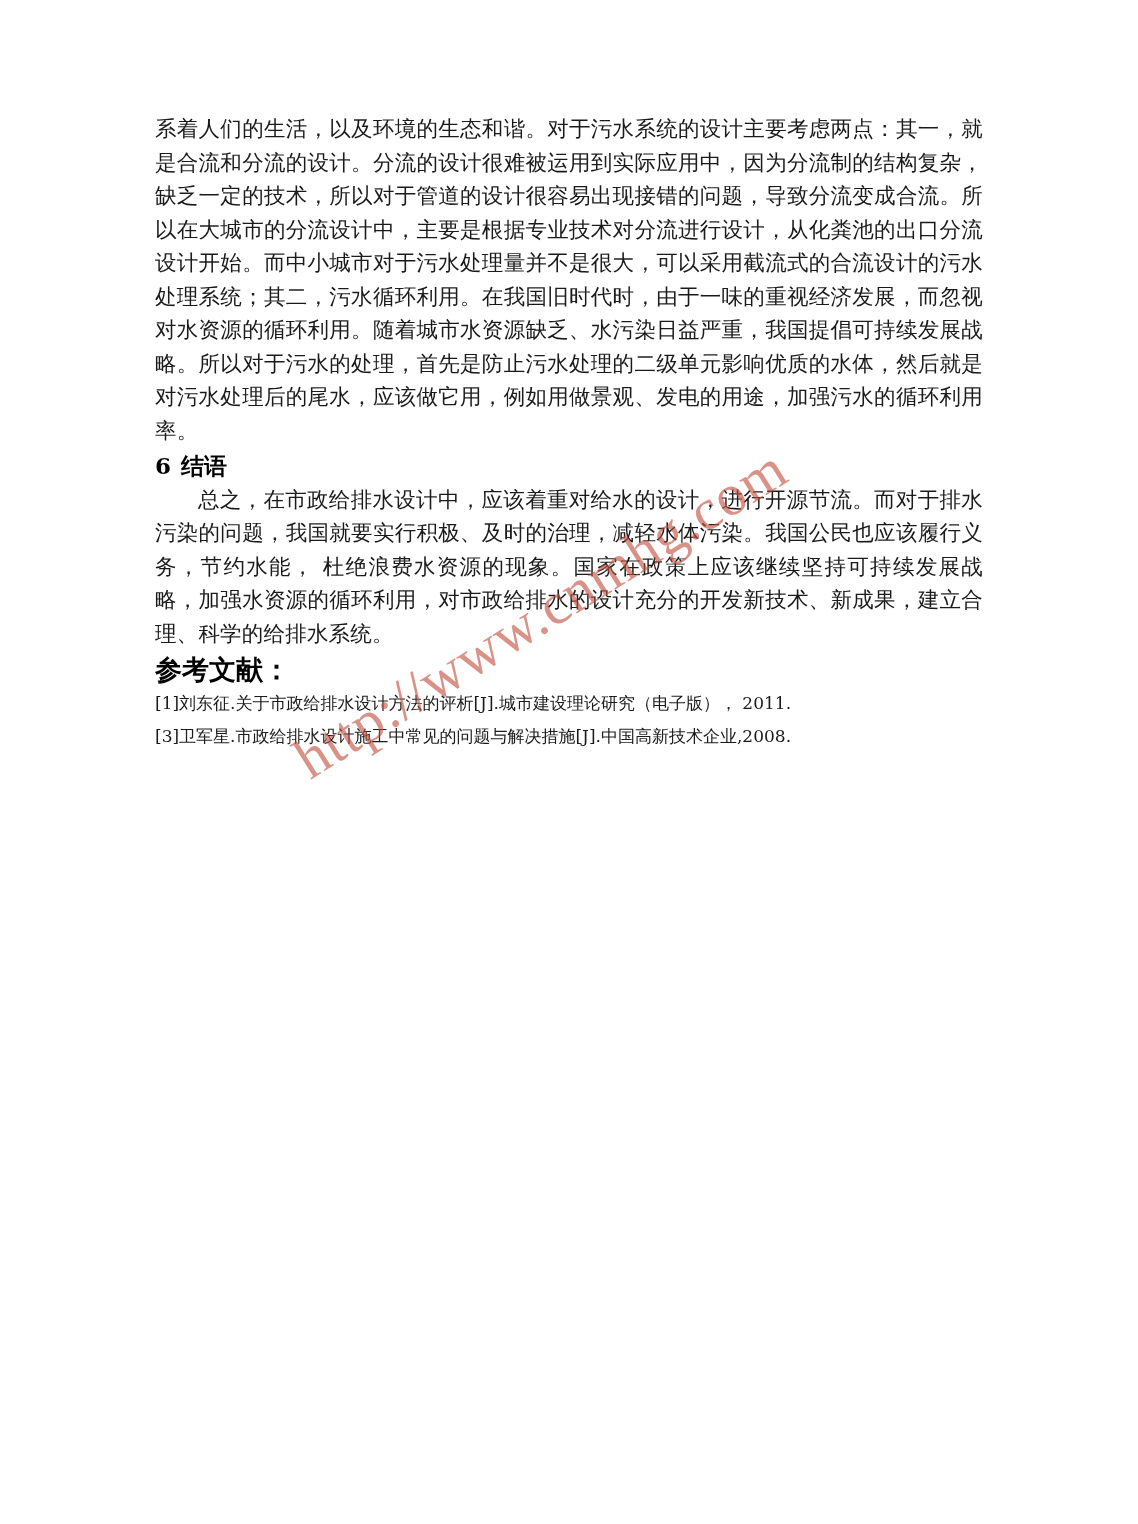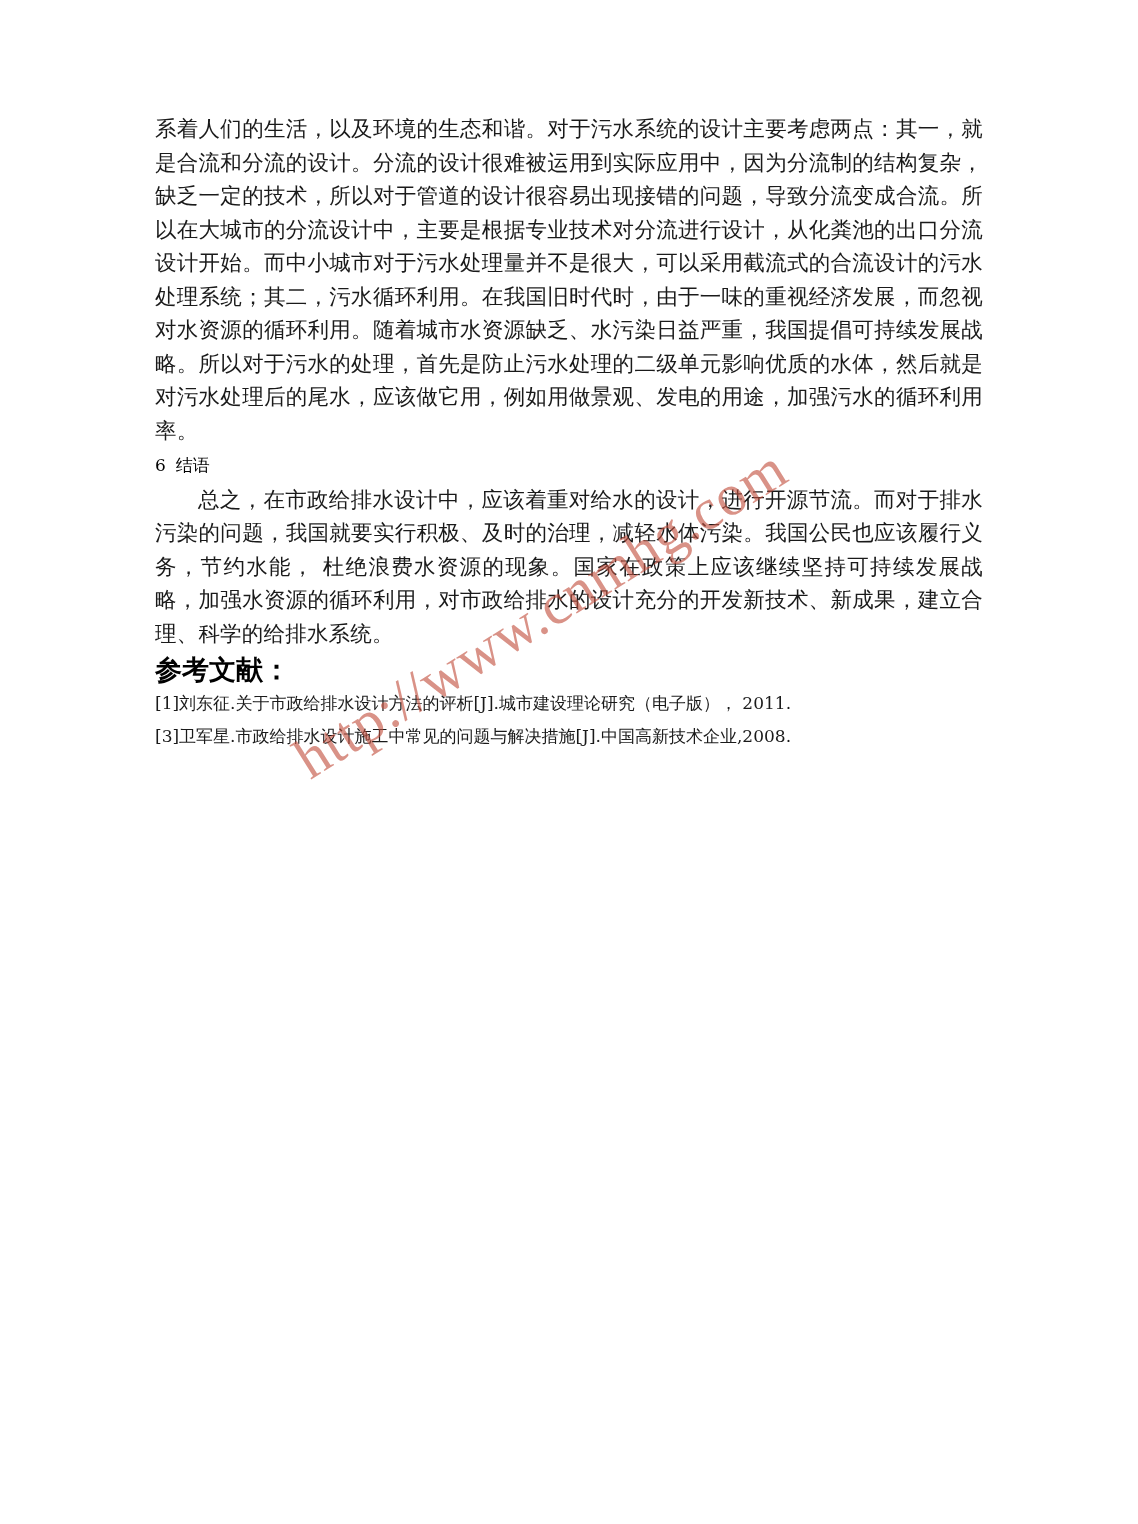--- a/index.html
+++ b/index.html
@@ -24,23 +24,23 @@
   .body-para {
     font-size: 21.5px;
     line-height: 33.5px;
     color: #1a1a1a;
     text-align: justify;
     text-justify: inter-ideograph;
     margin: 0;
     letter-spacing: 0.2px;
   }
   .section-heading {
-    font-size: 17px;
+    font-size: 23px;
     line-height: 33.5px;
-    font-weight: normal;
+    font-weight: bold;
     color: #000000;
     margin: 0;
     margin-top: 2px;
   }
   .heading-num {
     margin-right: 10px;
   }
   .indent-para {
     text-indent: 2em;
   }

